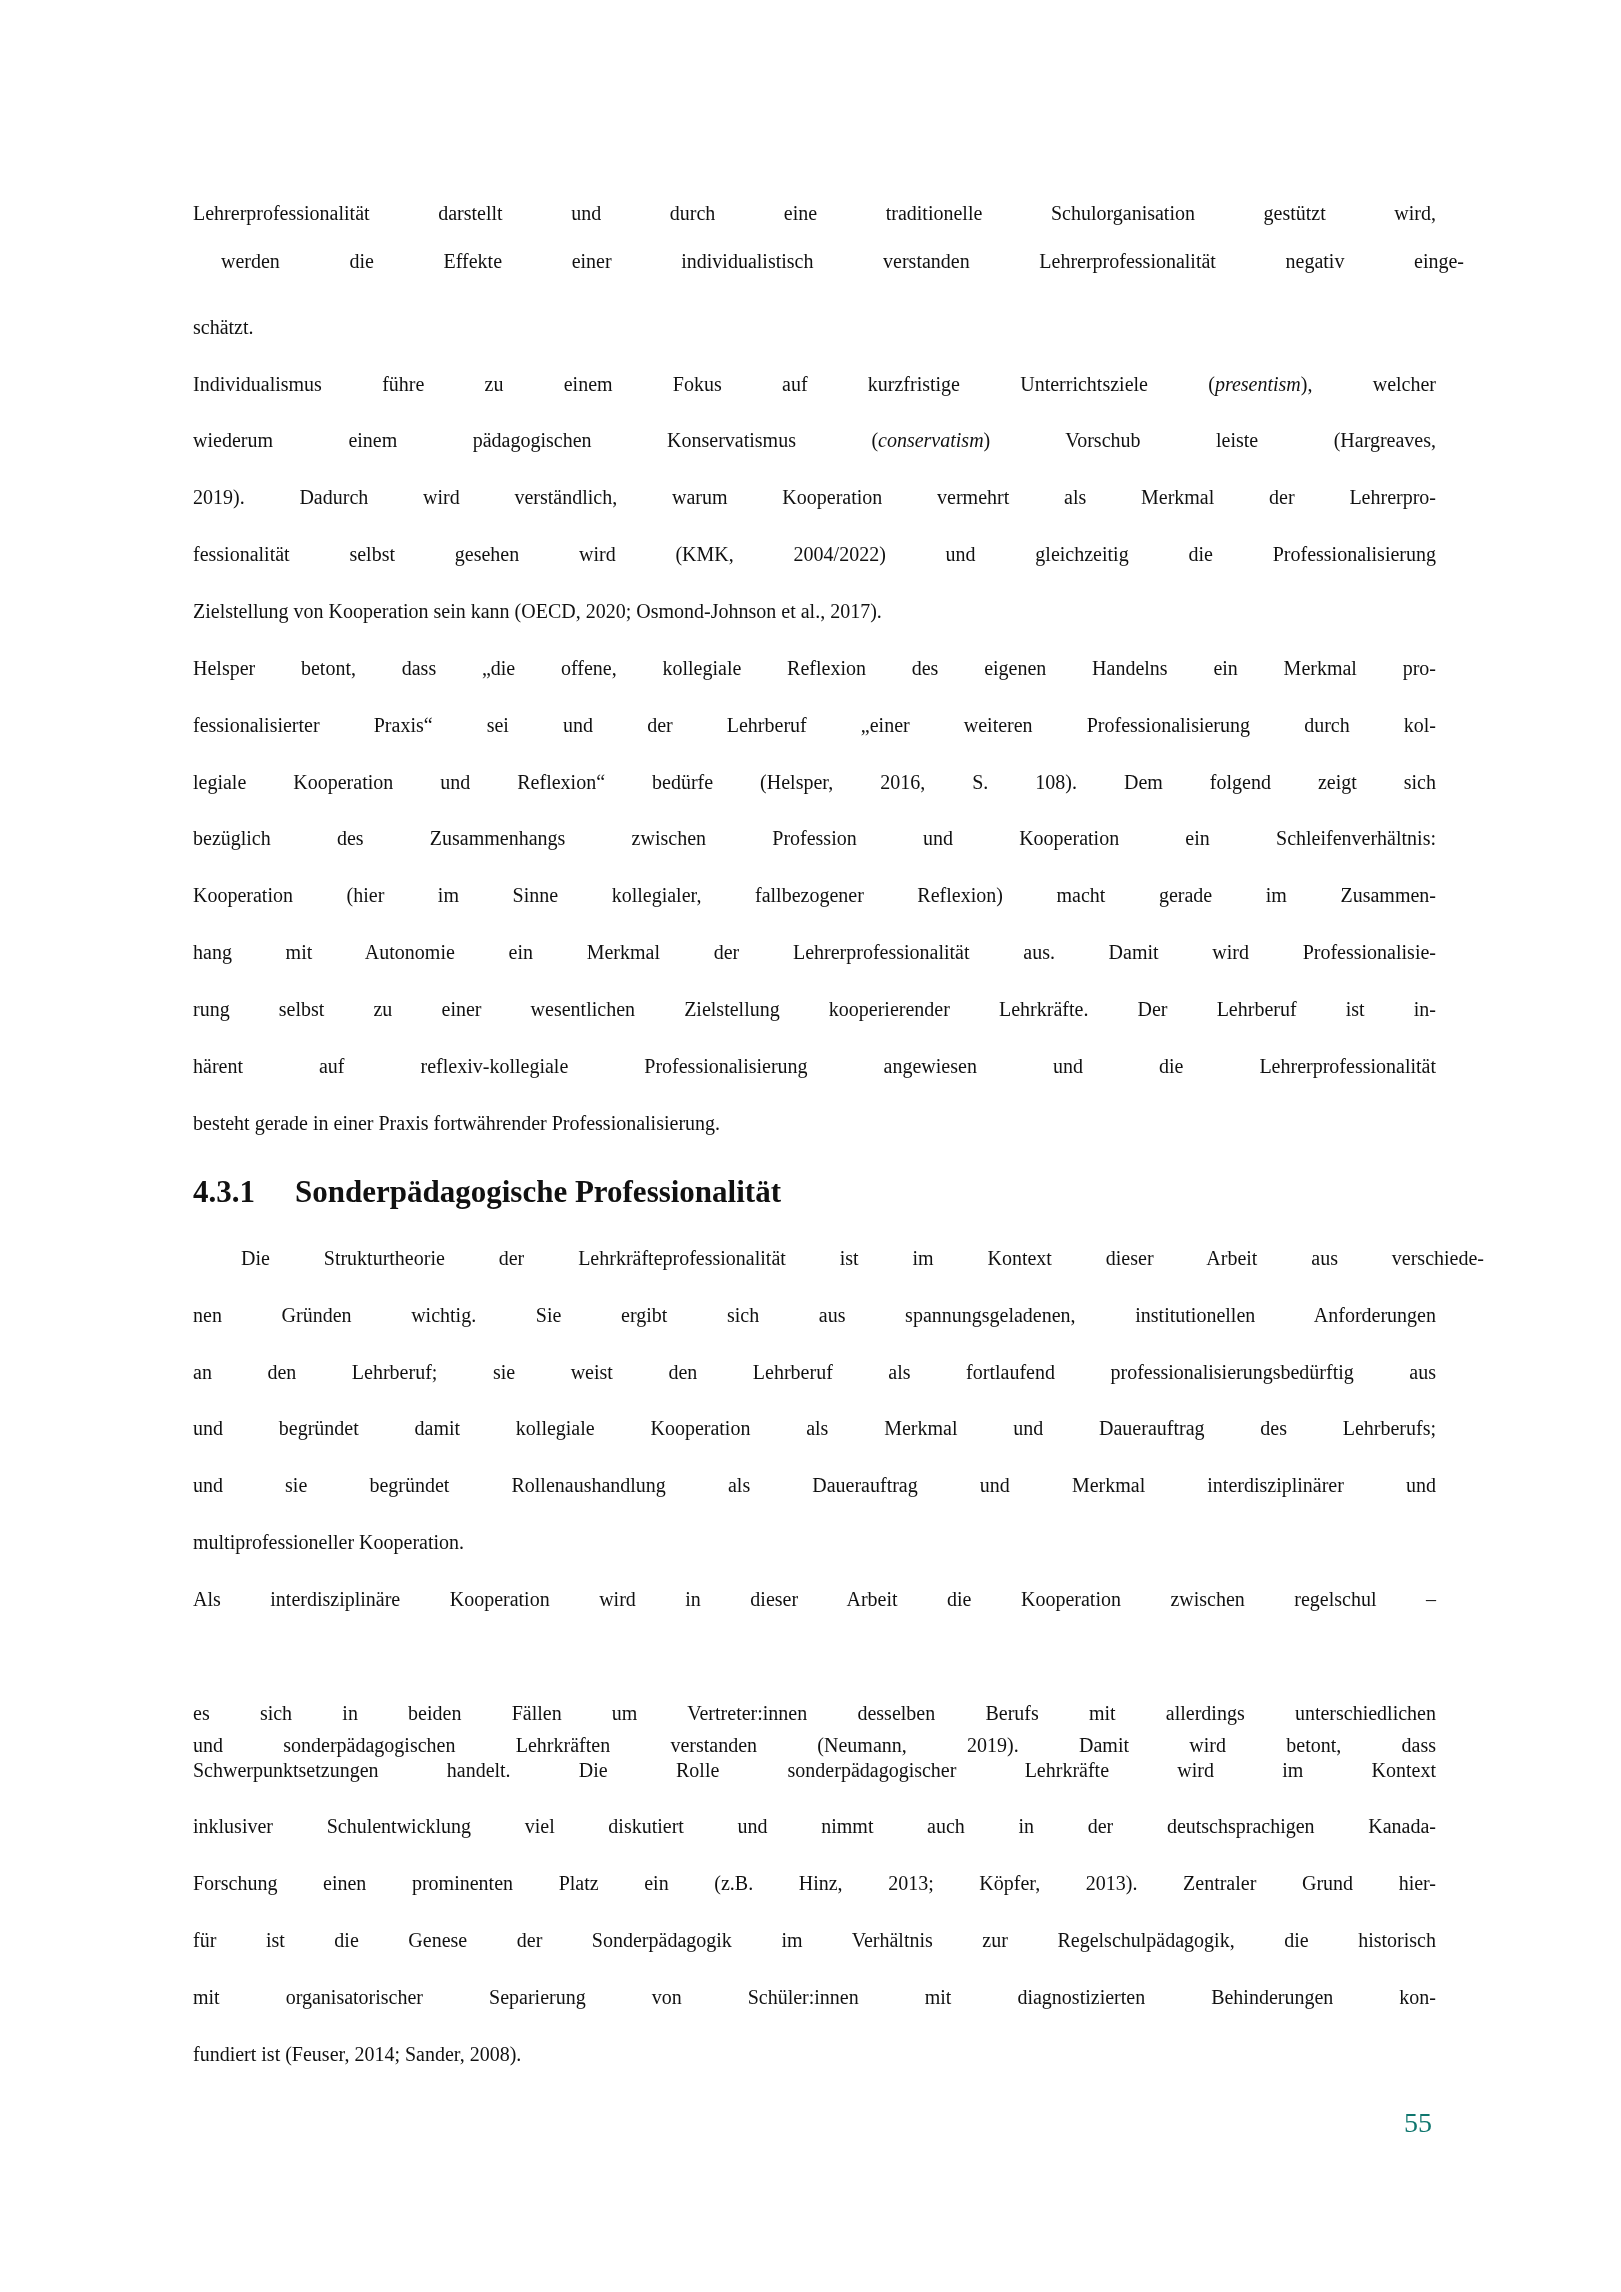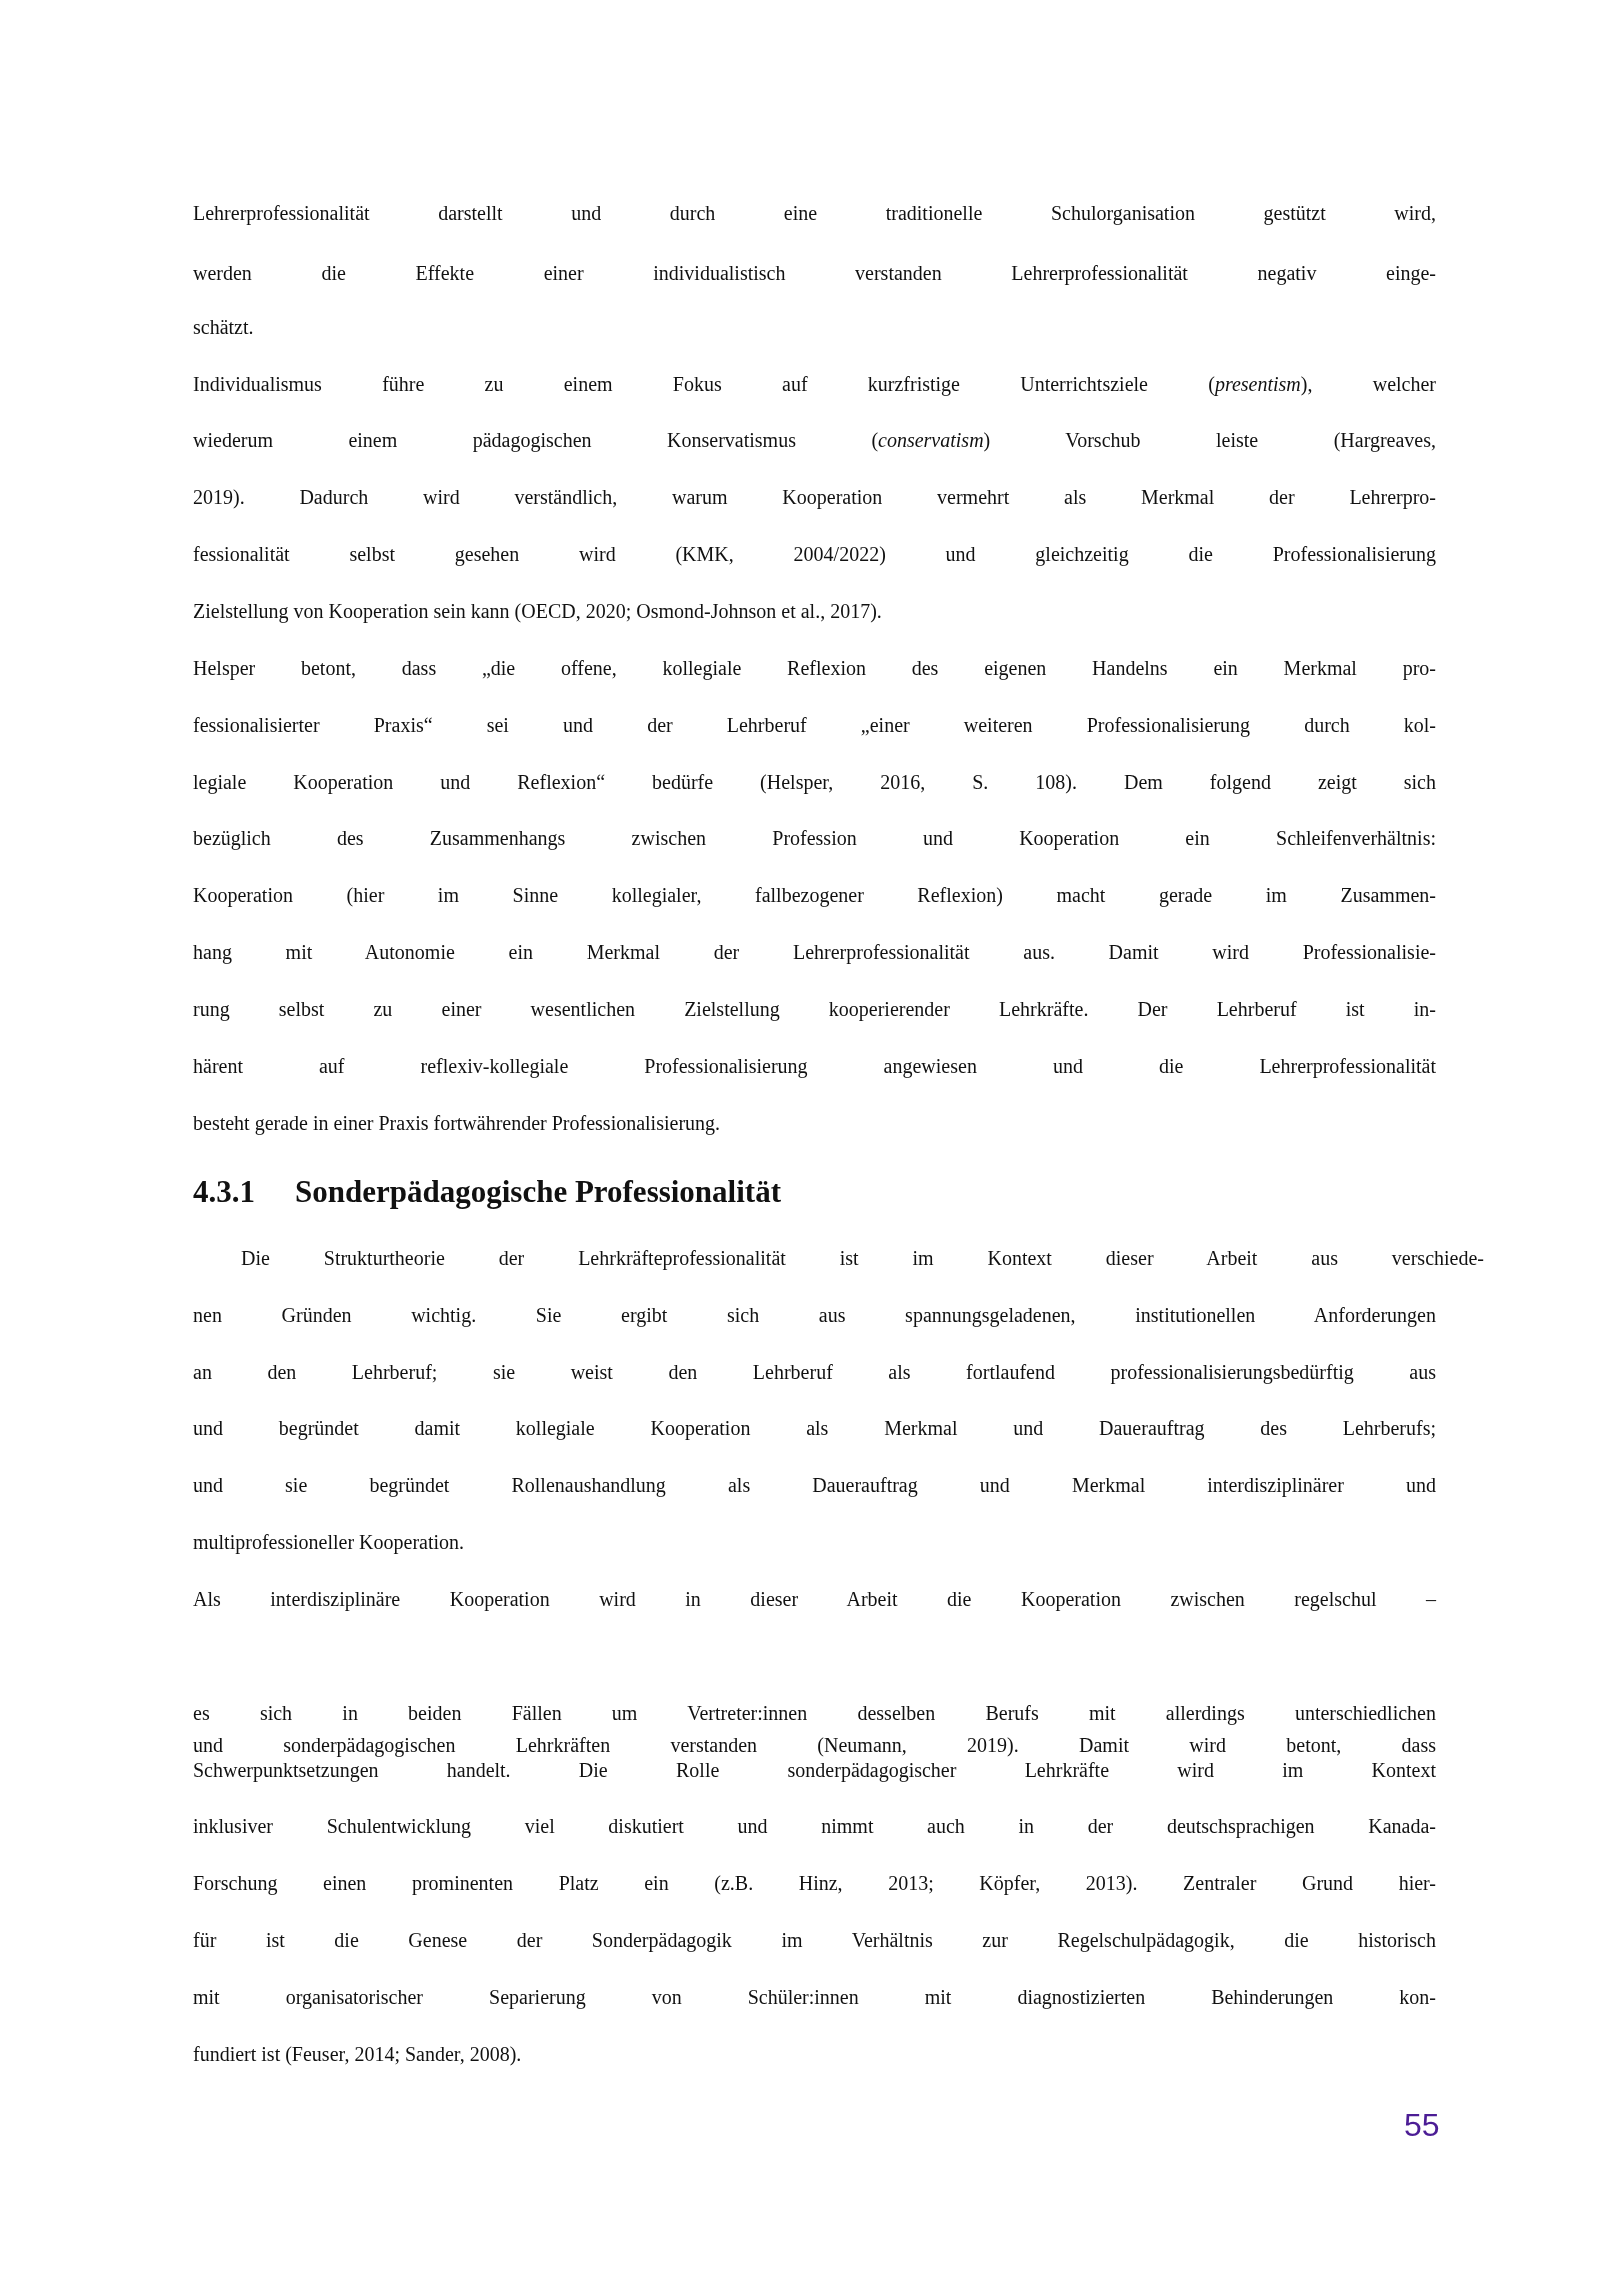--- a/index.html
+++ b/index.html
@@ -2,29 +2,29 @@
 <html><head>
 <meta charset="utf-8">
 <style>
   html,body{margin:0;padding:0;background:#fff;}
   body{width:1621px;height:2293px;position:relative;overflow:hidden;}
   .page{position:absolute;left:193px;top:0;width:1243px;font-family:"Liberation Serif","DejaVu Serif",serif;color:#111;}
   .line{position:absolute;left:0;width:1243px;font-size:20px;line-height:35px;white-space:nowrap;}
   .just{text-align:justify;text-align-last:justify;}
   .heading{position:absolute;left:0;font-size:31px;font-weight:bold;white-space:nowrap;}
   .heading .num{display:inline-block;width:102px;}
-  .pagenum{position:absolute;left:1404px;top:2107px;font-family:Liberation Sans, sans-serif;font-size:32px;color:#4c1d95;}
+  .pagenum{position:absolute;left:1404px;top:2107px;font-family:Liberation Serif, serif;font-size:28px;color:#0f766e;}
 </style>
 </head>
 <body>
 
 <div class="page">
   <div id="sec1">
       <div class="line just" style="top: 196px;">Lehrerprofessionalität darstellt und durch eine traditionelle Schulorganisation gestützt wird,</div>
-      <div class="line just" style="top: 256px;">werden die Effekte einer individualistisch verstanden Lehrerprofessionalität negativ einge-</div>
+      <div class="line just" style="top: 244px; margin-left: 28px;">werden die Effekte einer individualistisch verstanden Lehrerprofessionalität negativ einge-</div>
       <div class="line" style="top: 310px;">schätzt.</div>
       <div class="line just" style="top: 367px;"><span>Individualismus führe zu einem Fokus auf kurzfristige Unterrichtsziele (</span><em>presentism</em><span>), welcher</span></div>
       <div class="line just" style="top: 423px;"><span>wiederum einem pädagogischen Konservatismus (</span><em>conservatism</em><span>) Vorschub leiste (Hargreaves,</span></div>
       <div class="line just" style="top: 480px;">2019). Dadurch wird verständlich, warum Kooperation vermehrt als Merkmal der Lehrerpro-</div>
       <div class="line just" style="top: 537px;">fessionalität selbst gesehen wird (KMK, 2004/2022) und gleichzeitig die Professionalisierung</div>
       <div class="line" style="top: 594px;">Zielstellung von Kooperation sein kann (OECD, 2020; Osmond-Johnson et al., 2017).</div>
       <div class="line just" style="top: 651px;">Helsper betont, dass „die offene, kollegiale Reflexion des eigenen Handelns ein Merkmal pro-</div>
       <div class="line just" style="top: 708px;">fessionalisierter Praxis“ sei und der Lehrberuf „einer weiteren Professionalisierung durch kol-</div>
       <div class="line just" style="top: 765px;">legiale Kooperation und Reflexion“ bedürfe (Helsper, 2016, S. 108). Dem folgend zeigt sich</div>
       <div class="line just" style="top: 821px;">bezüglich des Zusammenhangs zwischen Profession und Kooperation ein Schleifenverhältnis:</div>

